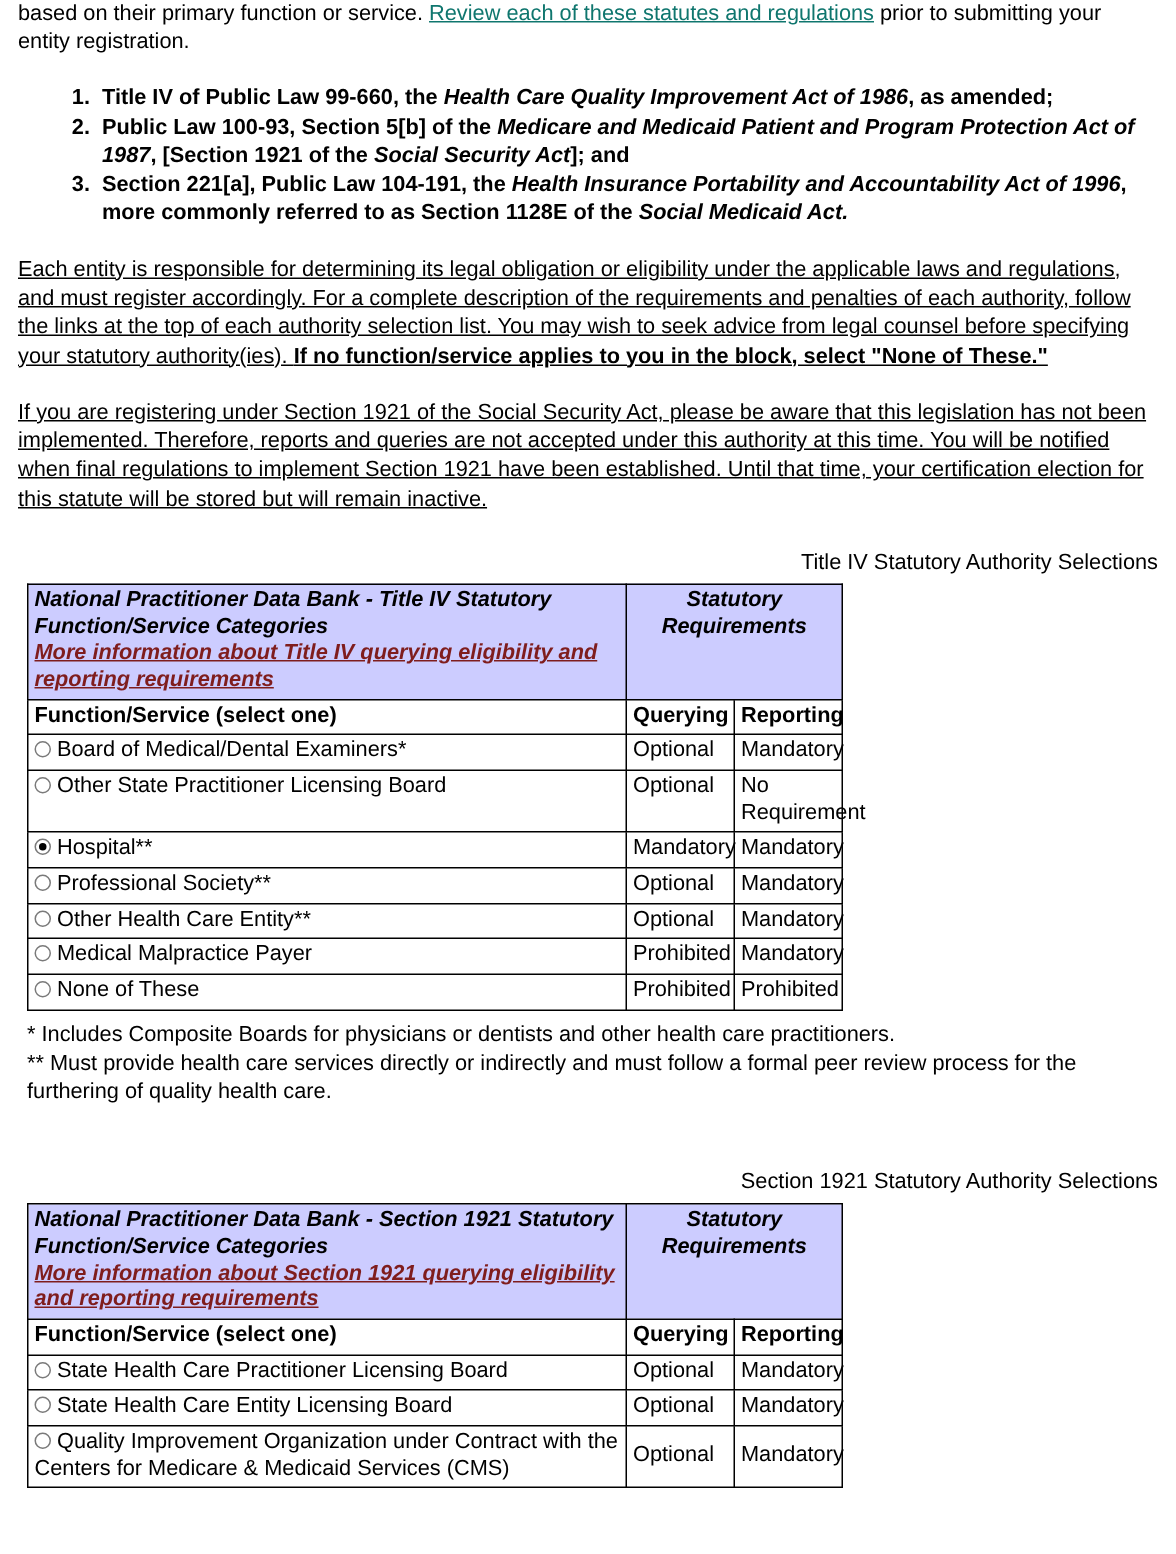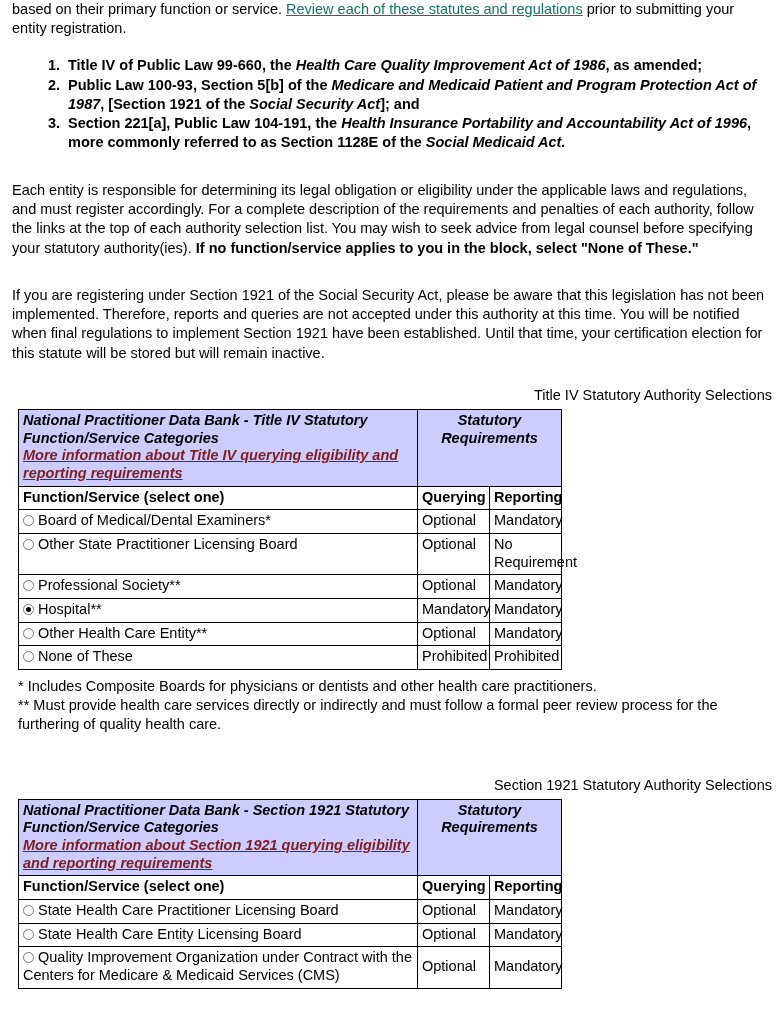--- a/index.html
+++ b/index.html
@@ -40,22 +40,23 @@
     padding-left: 52px;
     line-height: 1.33;
   }
   ol.statutes li {
     margin-bottom: 0px;
     padding-left: 4px;
     font-weight: bold;
   }
   i { font-style: italic; }
   .para {
-    margin-top: 28px;
+    margin-top: 18px;
     line-height: 1.33;
+    text-decoration: underline;
   }
   .bold { font-weight: bold; }
   .tbl-title {
     text-align: right;
     font-weight: normal;
     margin-top: 24px;
     margin-bottom: 6px;
     font-size: 14.5px;
   }
   table.auth {
@@ -161,32 +162,37 @@
       <td><span class="radio"></span><span class="opt-label">Board of Medical/Dental Examiners*</span></td>
       <td>Optional</td>
       <td>Mandatory</td>
     </tr>
     <tr>
       <td><span class="radio"></span><span class="opt-label">Other State Practitioner Licensing Board</span></td>
       <td>Optional</td>
       <td>No Requirement</td>
     </tr>
     <tr>
+      <td><span class="radio checked"></span><span class="opt-label">Hospital**</span></td>
+      <td>Mandatory</td>
+      <td>Mandatory</td>
+    </tr>
+    <tr>
       <td><span class="radio"></span><span class="opt-label">Professional Society**</span></td>
       <td>Optional</td>
       <td>Mandatory</td>
     </tr>
     <tr>
-      <td><span class="radio checked"></span><span class="opt-label">Hospital**</span></td>
-      <td>Mandatory</td>
-      <td>Mandatory</td>
-    </tr>
-    <tr>
       <td><span class="radio"></span><span class="opt-label">Other Health Care Entity**</span></td>
       <td>Optional</td>
+      <td>Mandatory</td>
+    </tr>
+    <tr>
+      <td><span class="radio"></span><span class="opt-label">Medical Malpractice Payer</span></td>
+      <td>Prohibited</td>
       <td>Mandatory</td>
     </tr>
     <tr>
       <td><span class="radio"></span><span class="opt-label">None of These</span></td>
       <td>Prohibited</td>
       <td>Prohibited</td>
     </tr>
   </tbody>
     </table>
 

